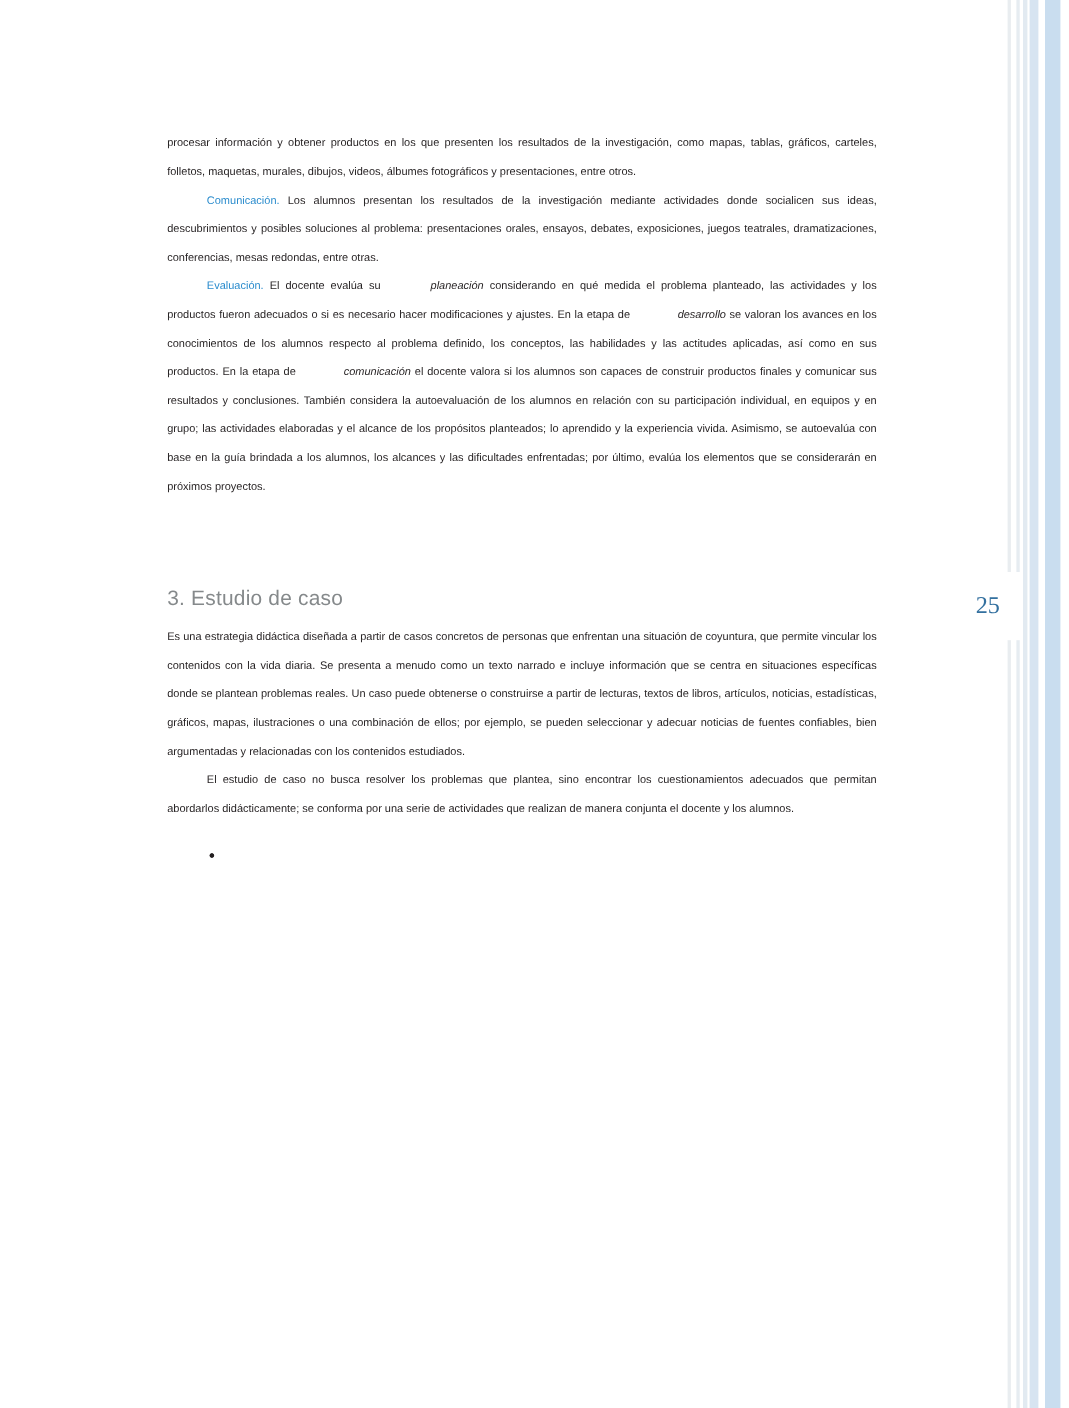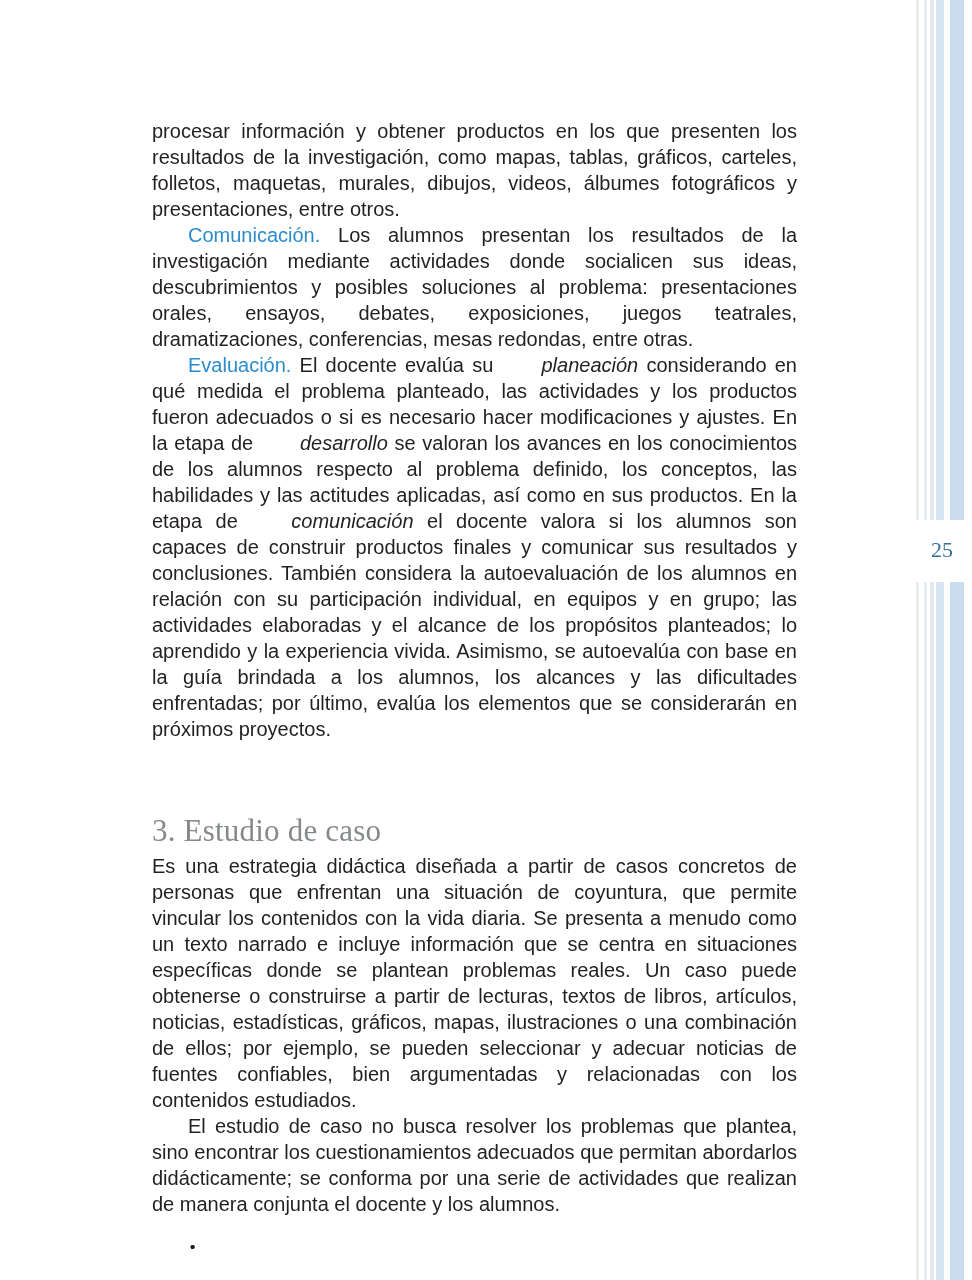--- a/index.html
+++ b/index.html
@@ -20,41 +20,41 @@
   }
   
   .stripe{position:absolute;top:0;bottom:0;}
   .stripe.s1{left:916px;width:3px;background:var(--stripe-1);}
   .stripe.s2{left:924px;width:3px;background:var(--stripe-2);}
   .stripe.s3{left:930px;width:3.5px;background:var(--stripe-3);}
   .stripe.s4{left:936px;width:8px;background:var(--stripe-4);}
   .stripe.s5{left:950px;width:14px;background:var(--stripe-5);}
   
   .pagenum-patch{
-    position:absolute;left:903px;top:520px;width:69px;height:62px;background:#ffffff;
+    position:absolute;left:859px;top:520px;width:69px;height:62px;background:#ffffff;
   }
   .pagenum{
     position:absolute;top:16px;right:19px;
     font-family:"Liberation Serif", serif;font-size:22px;line-height:28px;
     color:var(--pagenum-blue);
   }
   
   .content{
     position:absolute;left:152px;top:118px;width:645px;
     color:var(--text-color);
   }
   .content p{
-    margin:0;font-size:20px;line-height:26px;text-align:justify;
+    margin:0;font-size:10px;line-height:26px;text-align:justify;
   }
   .content p.indent{text-indent:36px;}
   .lead{color:var(--lead-blue);}
   .it{font-style:italic;margin-left:40px;}
   h2.section{
-    font-family:Liberation Serif, serif;
-    font-size:31px;font-weight:400;letter-spacing:.2px;
+    font-family:Liberation Sans, sans-serif;
+    font-size:19px;font-weight:400;letter-spacing:.2px;
     color:var(--heading-gray);
     margin:74px 0 7px 0;line-height:30px;
   }
   ul.bullets{list-style:none;margin:16px 0 0 0;padding:0;}
   ul.bullets li{
     position:relative;padding-left:58px;margin:0 0 1px 0;
     font-size:15.5px;line-height:27px;text-align:justify;
   }
   ul.bullets li .marker{
     position:absolute;left:38px;top:0;font-size:15px;line-height:27px;

